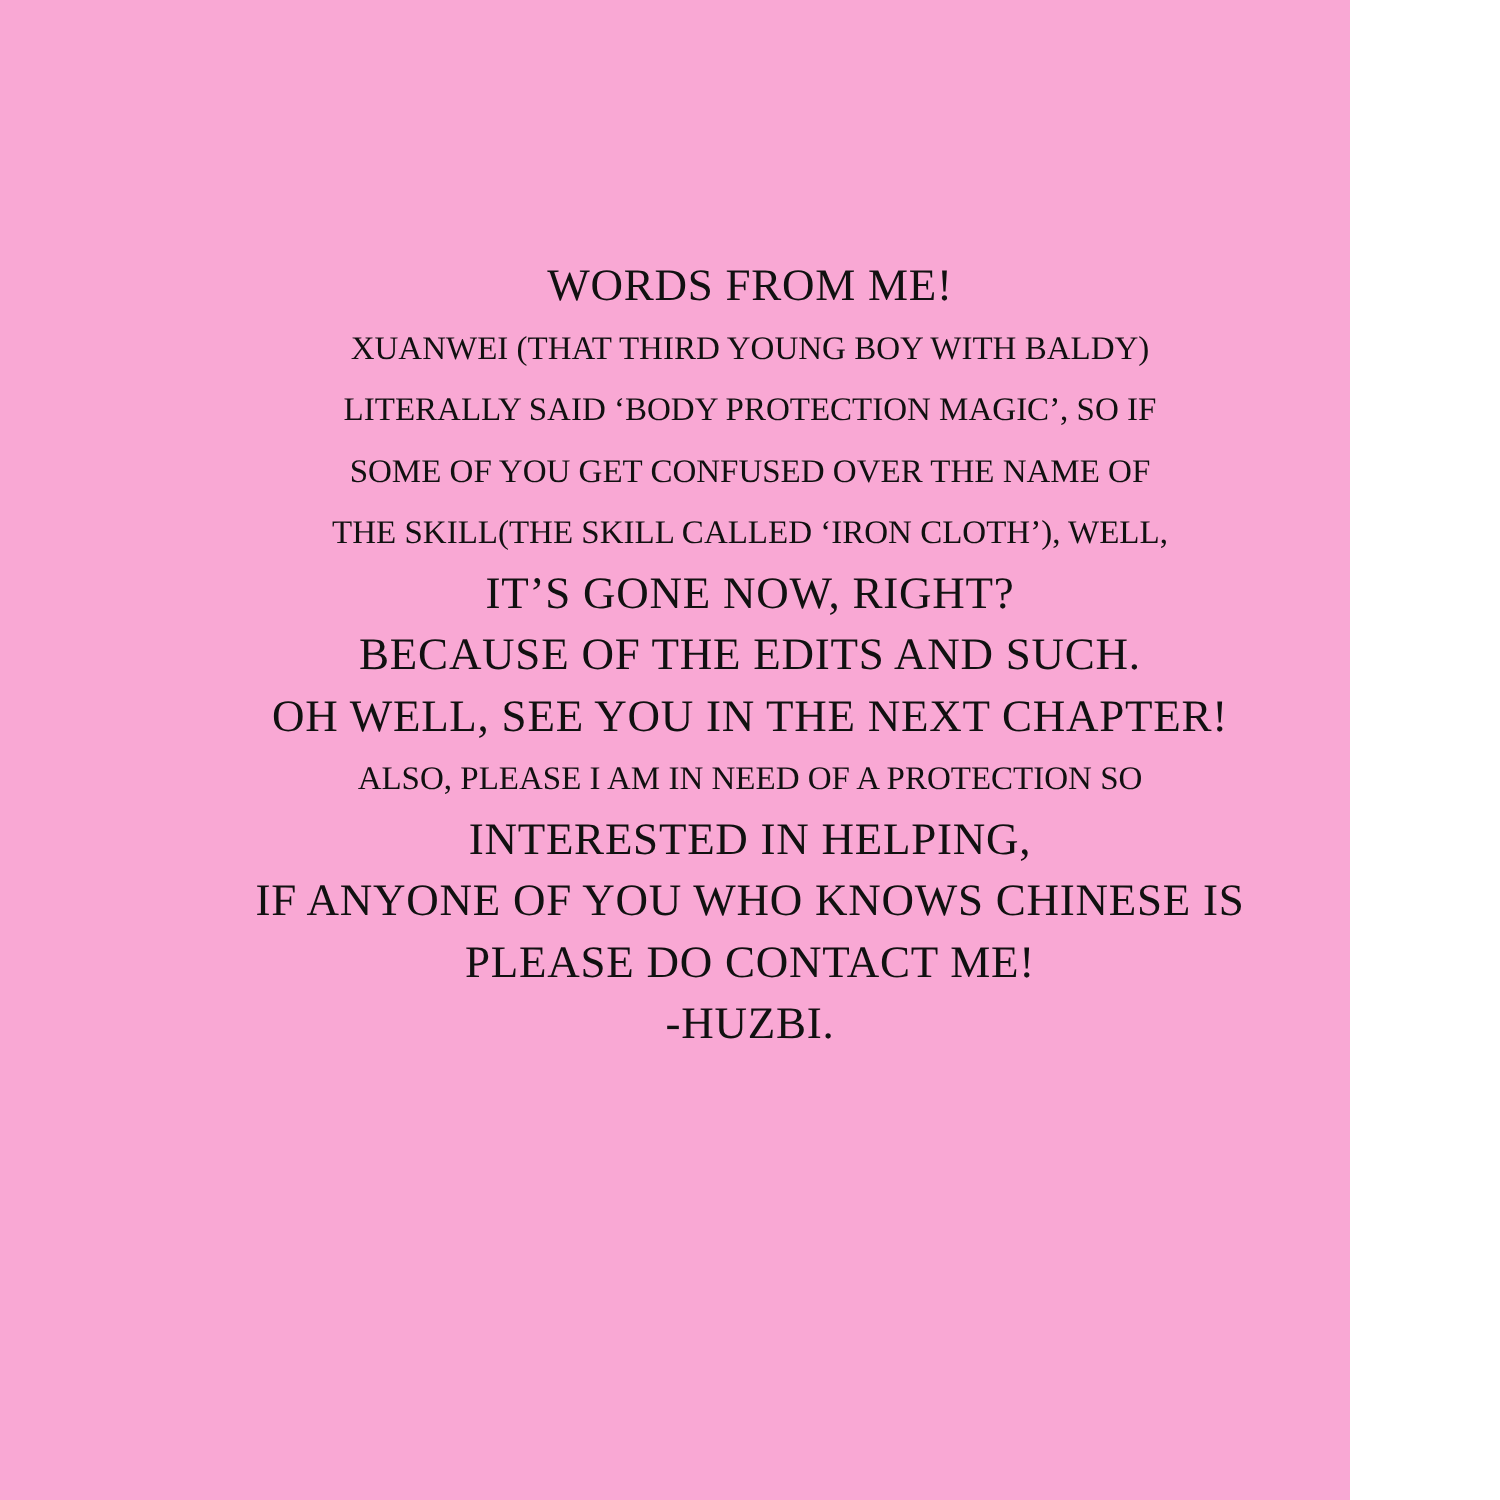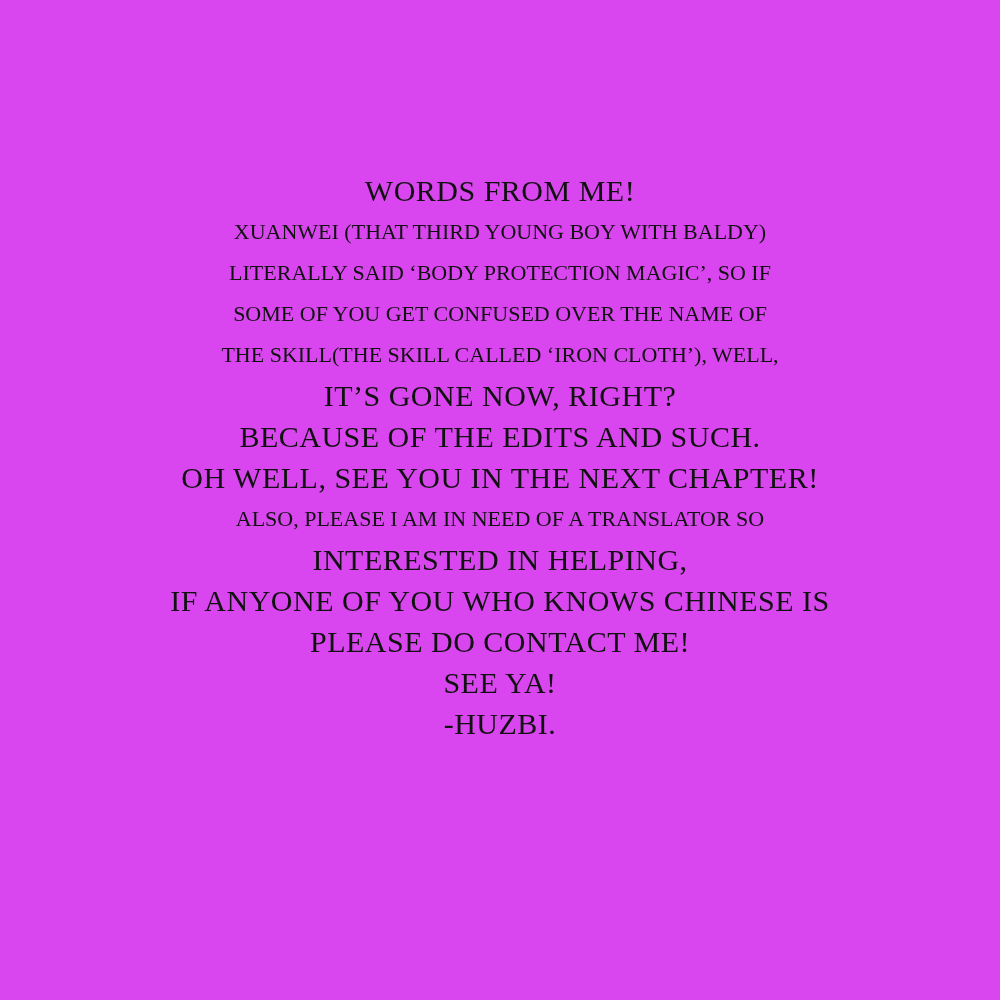--- a/index.html
+++ b/index.html
@@ -8,23 +8,23 @@
   }
   body {
     width: 1000px;
     height: 1000px;
     background: #ffffff;
     font-family: "Liberation Serif", serif;
     overflow: hidden;
   }
   #page {
     position: relative;
-    width: 1000px;
+    width: 900px;
     height: 1000px;
-    background: #d946ef;
+    background: #f9a8d4;
     display: flex;
     justify-content: center;
   }
   #note-block {
     position: absolute;
     top: 170px;
     left: 50px;
     width: 900px;
     text-align: center;
   }
@@ -48,20 +48,19 @@
 <div id="page">
   <div id="note-block">
     <div class="note-line">WORDS FROM ME!</div>
     <div class="note-line long">XUANWEI (THAT THIRD YOUNG BOY WITH BALDY)</div>
     <div class="note-line long">LITERALLY SAID ‘BODY PROTECTION MAGIC’, SO IF</div>
     <div class="note-line long">SOME OF YOU GET CONFUSED OVER THE NAME OF</div>
     <div class="note-line long">THE SKILL(THE SKILL CALLED ‘IRON CLOTH’), WELL,</div>
     <div class="note-line">IT’S GONE NOW, RIGHT?</div>
     <div class="note-line">BECAUSE OF THE EDITS AND SUCH.</div>
     <div class="note-line">OH WELL, SEE YOU IN THE NEXT CHAPTER!</div>
-    <div class="note-line long">ALSO, PLEASE I AM IN NEED OF A TRANSLATOR SO</div>
+    <div class="note-line long">ALSO, PLEASE I AM IN NEED OF A PROTECTION SO</div>
     <div class="note-line">INTERESTED IN HELPING,</div>
     <div class="note-line">IF ANYONE OF YOU WHO KNOWS CHINESE IS</div>
     <div class="note-line">PLEASE DO CONTACT ME!</div>
-    <div class="note-line">SEE YA!</div>
     <div class="note-line">-HUZBI.</div>
   </div>
 </div>
 
 </body></html>

